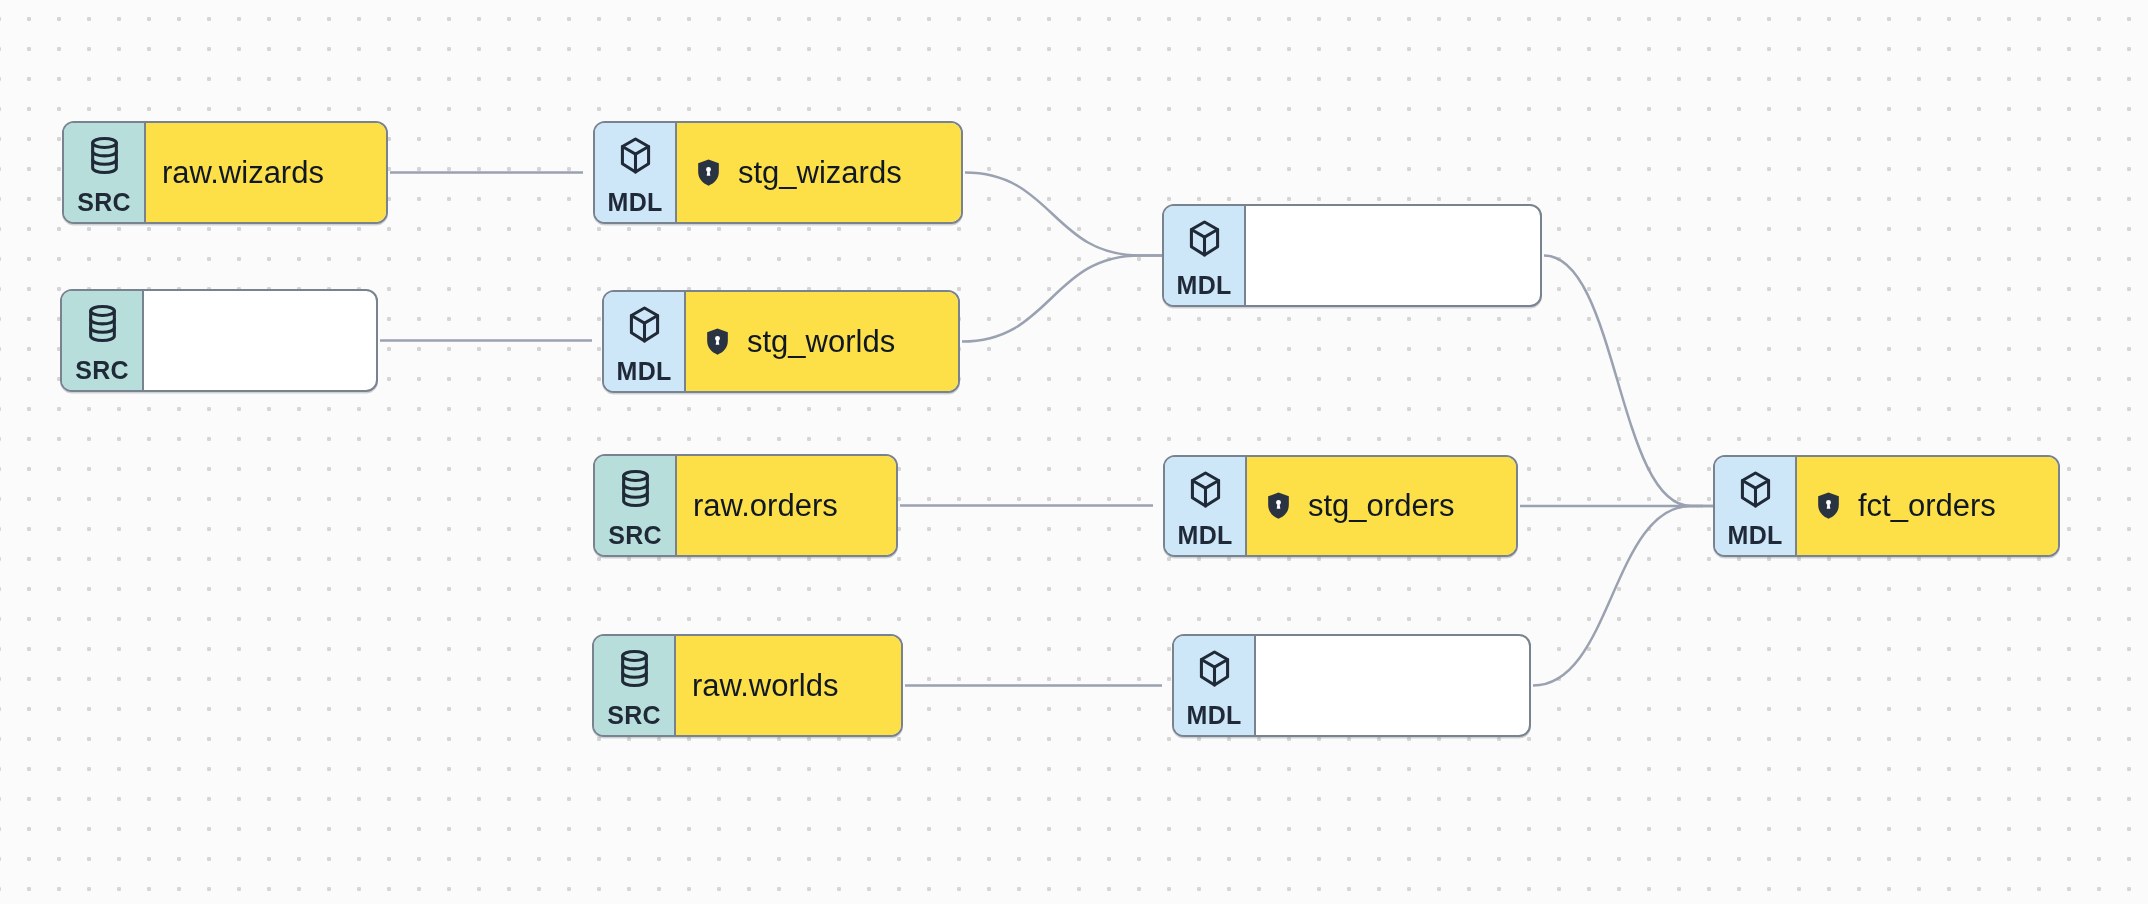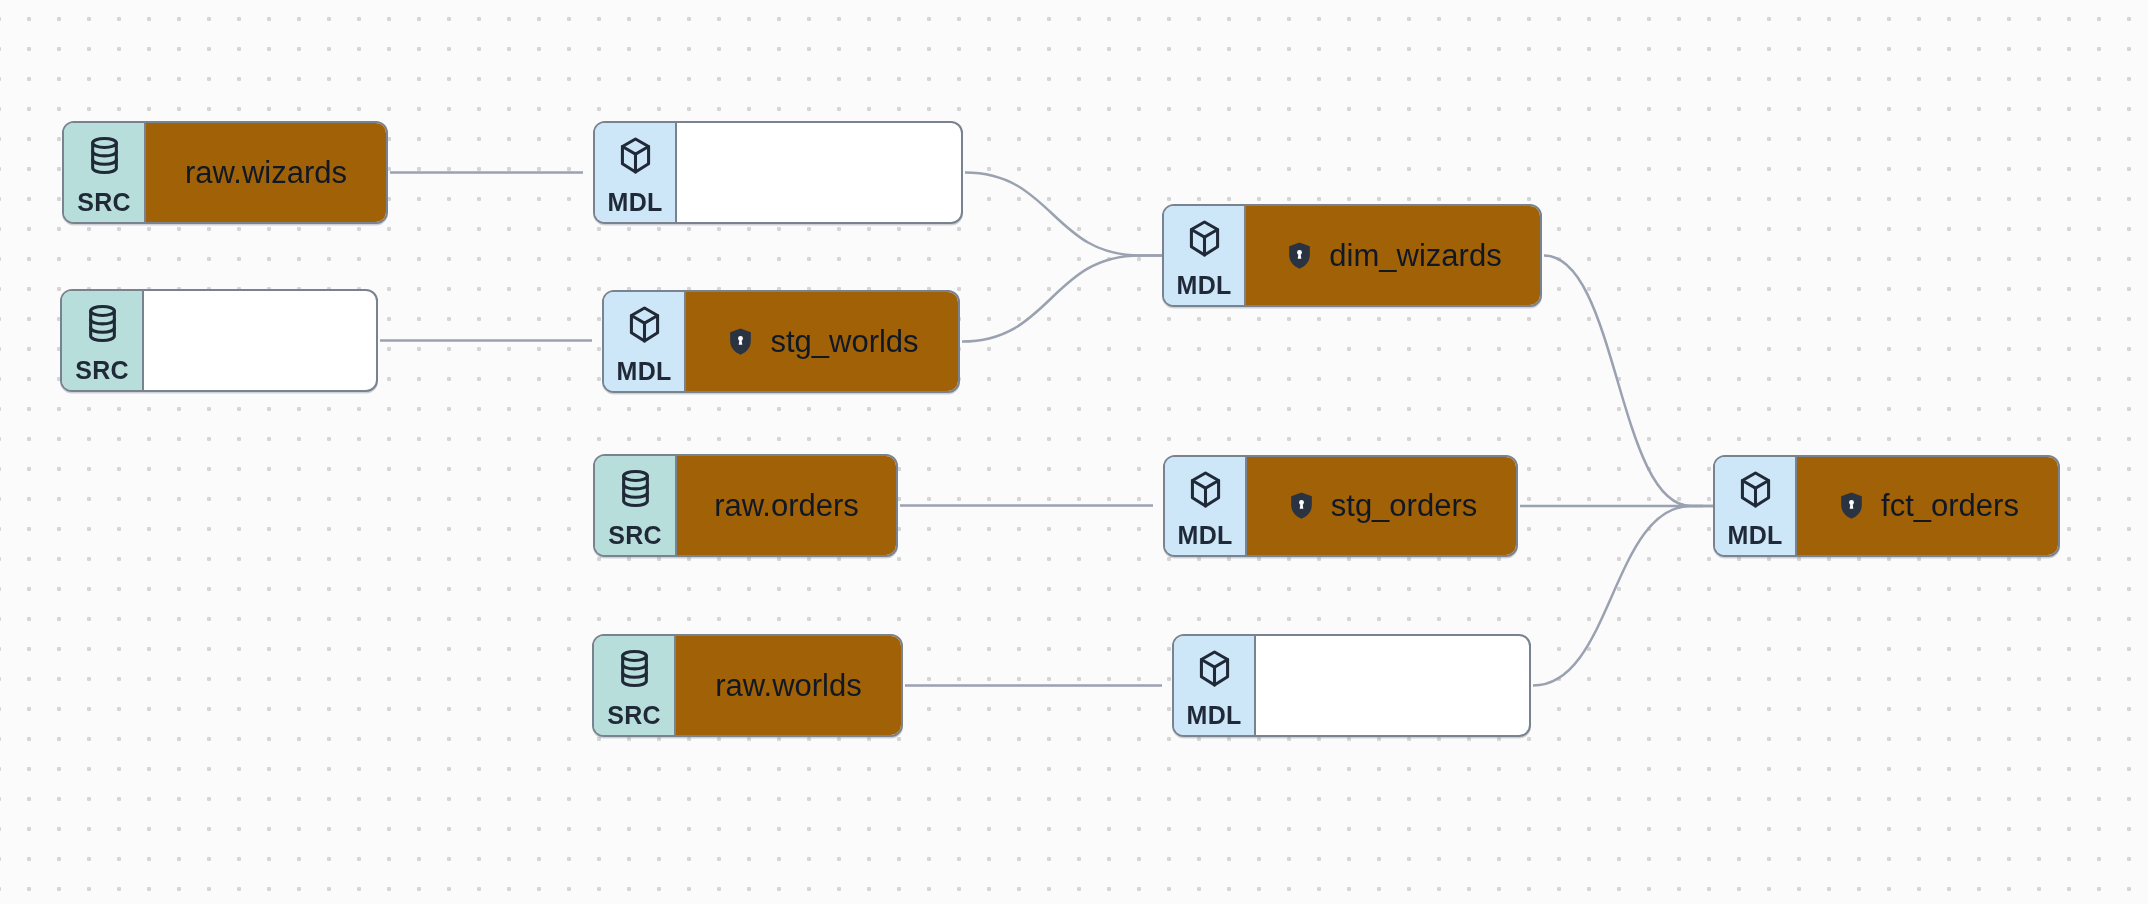--- a/index.html
+++ b/index.html
@@ -26,22 +26,22 @@
     flex:0 0 82px;width:82px;display:flex;flex-direction:column;align-items:center;
     justify-content:space-between;padding:11px 0 7px;
     border-right:2px solid var(--border);border-radius:9px 0 0 9px;color:var(--ink);
   }
   .kind.SRC{background:var(--src)}
   .kind.MDL{background:var(--mdl)}
   .kind-icon{display:flex}
   .kind-icon svg{width:43px;height:43px}
   .badge{font-size:25px;font-weight:600;line-height:1;letter-spacing:.2px}
   .body{
-    flex:1;display:flex;align-items:center;justify-content:center;gap:14px;
-    padding:0 16px;background:#a16207;border-radius:0 10px 10px 0;
+    flex:1;display:flex;align-items:center;justify-content:flex-start;gap:14px;
+    padding:0 16px;background:#fde047;border-radius:0 10px 10px 0;
   }
   .label{font-size:31px;color:var(--ink2);white-space:nowrap}
   .shield{display:flex;color:var(--shield)}
   .shield svg{width:31px;height:34px}
 </style>
 </head>
 <body>
 
 <div class="canvas">
   <svg class="edges" viewBox="0 0 2148 904">
@@ -120,20 +120,30 @@
       <span class="kind MDL">
         <span class="kind-icon">
           <svg viewBox="0 0 24 24" fill="none" stroke="currentColor" stroke-width="1.7" stroke-linecap="round" stroke-linejoin="round">
             <path d="M12 2.8 19.3 7v9.6L12 21.2 4.7 16.6V7Z"></path>
             <path d="M4.7 7 12 11.2 19.3 7"></path>
             <path d="M12 11.2V21.2"></path>
           </svg>
         </span>
         <span class="badge">MDL</span>
       </span>
+      <span class="body">
+        <span class="shield">
+          <svg viewBox="0 0 24 24" fill="currentColor">
+            <path d="M12 1.6 20 4.5v6.6c0 5.3-3.3 8.9-8 10.7-4.7-1.8-8-5.4-8-10.7V4.5Z"></path>
+            <circle cx="12" cy="9.3" r="1.9" fill="#fff"></circle>
+            <path d="M11.15 10.5h1.7l.55 3.7h-2.8Z" fill="#fff"></path>
+          </svg>
+        </span>
+        <span class="label">stg_wizards</span>
+      </span>
     </div>
     <div class="node" style="left: 602px; top: 290px; width: 358px; height: 103px;">
       <span class="kind MDL">
         <span class="kind-icon">
           <svg viewBox="0 0 24 24" fill="none" stroke="currentColor" stroke-width="1.7" stroke-linecap="round" stroke-linejoin="round">
             <path d="M12 2.8 19.3 7v9.6L12 21.2 4.7 16.6V7Z"></path>
             <path d="M4.7 7 12 11.2 19.3 7"></path>
             <path d="M12 11.2V21.2"></path>
           </svg>
         </span>
@@ -187,30 +197,20 @@
     <div class="node" style="left: 1162px; top: 204px; width: 380px; height: 103px;">
       <span class="kind MDL">
         <span class="kind-icon">
           <svg viewBox="0 0 24 24" fill="none" stroke="currentColor" stroke-width="1.7" stroke-linecap="round" stroke-linejoin="round">
             <path d="M12 2.8 19.3 7v9.6L12 21.2 4.7 16.6V7Z"></path>
             <path d="M4.7 7 12 11.2 19.3 7"></path>
             <path d="M12 11.2V21.2"></path>
           </svg>
         </span>
         <span class="badge">MDL</span>
-      </span>
-      <span class="body">
-        <span class="shield">
-          <svg viewBox="0 0 24 24" fill="currentColor">
-            <path d="M12 1.6 20 4.5v6.6c0 5.3-3.3 8.9-8 10.7-4.7-1.8-8-5.4-8-10.7V4.5Z"></path>
-            <circle cx="12" cy="9.3" r="1.9" fill="#fff"></circle>
-            <path d="M11.15 10.5h1.7l.55 3.7h-2.8Z" fill="#fff"></path>
-          </svg>
-        </span>
-        <span class="label">dim_wizards</span>
       </span>
     </div>
     <div class="node" style="left: 1713px; top: 455px; width: 347px; height: 102px;">
       <span class="kind MDL">
         <span class="kind-icon">
           <svg viewBox="0 0 24 24" fill="none" stroke="currentColor" stroke-width="1.7" stroke-linecap="round" stroke-linejoin="round">
             <path d="M12 2.8 19.3 7v9.6L12 21.2 4.7 16.6V7Z"></path>
             <path d="M4.7 7 12 11.2 19.3 7"></path>
             <path d="M12 11.2V21.2"></path>
           </svg>

